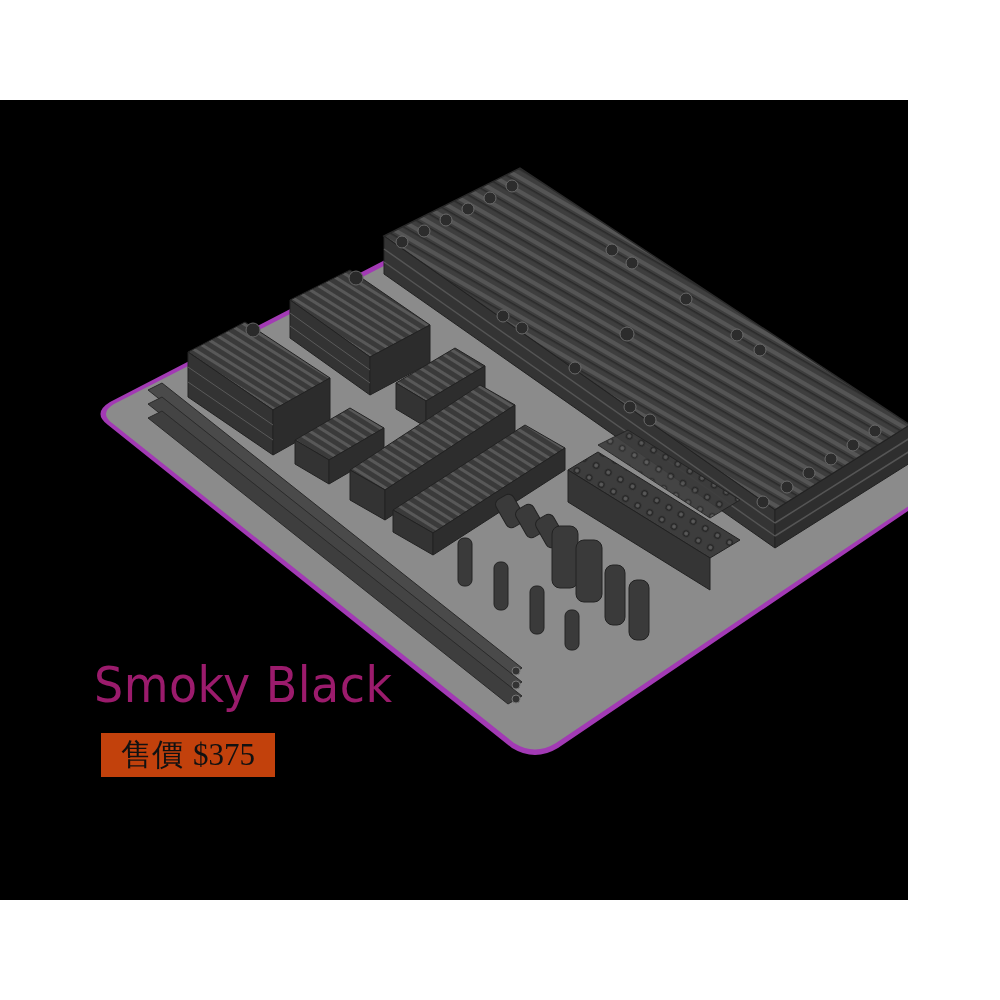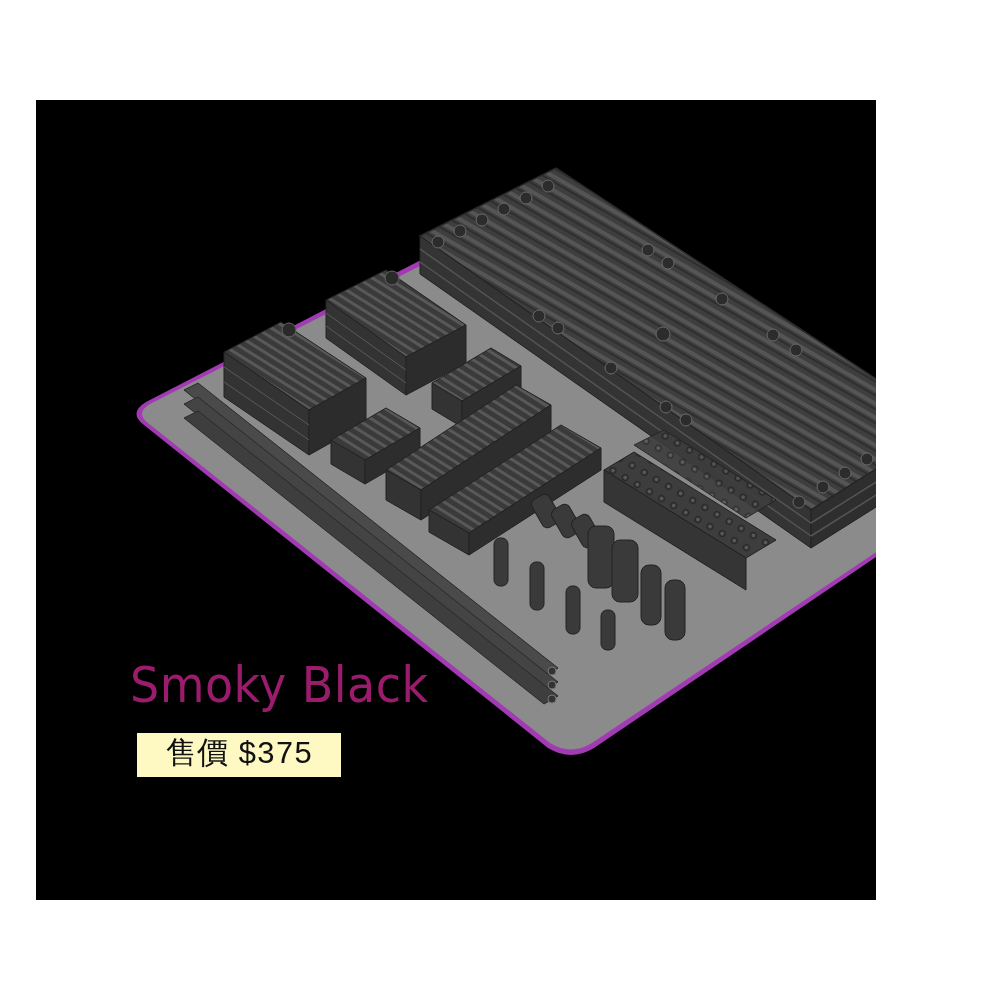--- a/index.html
+++ b/index.html
@@ -1,20 +1,20 @@
 <!DOCTYPE html>
 <html><head>
 <meta charset="utf-8">
 <style>
   html, body { margin: 0; padding: 0; }
   body { width: 1000px; height: 1000px; background: #ffffff; position: relative; overflow: hidden; font-family: "Liberation Sans", "DejaVu Sans", sans-serif; }
-  .stage { position: absolute; left: 0; top: 100px; width: 840px; height: 800px; background: #000000; overflow: hidden; margin-left: 36px; }
+  .stage { position: absolute; left: 0; top: 100px; width: 908px; height: 800px; background: #000000; overflow: hidden; }
   .scene { position: absolute; left: 0; top: 0; width: 1000px; height: 800px; }
   .title-en { position: absolute; left: 94px; top: 560px; font-size: 50px; font-weight: 300; letter-spacing: 0.5px; color: #9b1b6c; line-height: 1; font-family: "DejaVu Sans", "Liberation Sans", sans-serif; font-weight: normal; transform: scaleX(0.92); transform-origin: left top; }
-  .price-badge { position: absolute; left: 101px; top: 633px; height: 44px; padding: 0 29px; background: #fef9c3; color: #111; font-size: 31px; line-height: 44px; white-space: nowrap; font-family: Liberation Mono, monospace; }
+  .price-badge { position: absolute; left: 101px; top: 633px; height: 44px; padding: 0 20px; background: #c2410c; color: #111; font-size: 31px; line-height: 44px; white-space: nowrap; font-family: Liberation Serif, serif; }
   .price-badge span { display: inline-block; }
   .price-badge .gap { width: 10px; }
   .title-zh { position: absolute; left: 311px; top: 630px; font-size: 44px; line-height: 50px; color: #e2e2e2; letter-spacing: 1px; font-weight: bold; font-family: "DejaVu Sans", "Liberation Sans", sans-serif; }
 </style>
 </head>
 <body>
 
 <div class="stage">
   <svg class="scene" viewBox="0 100 1000 800" width="1000" height="800" xmlns="http://www.w3.org/2000/svg">
     <defs>

